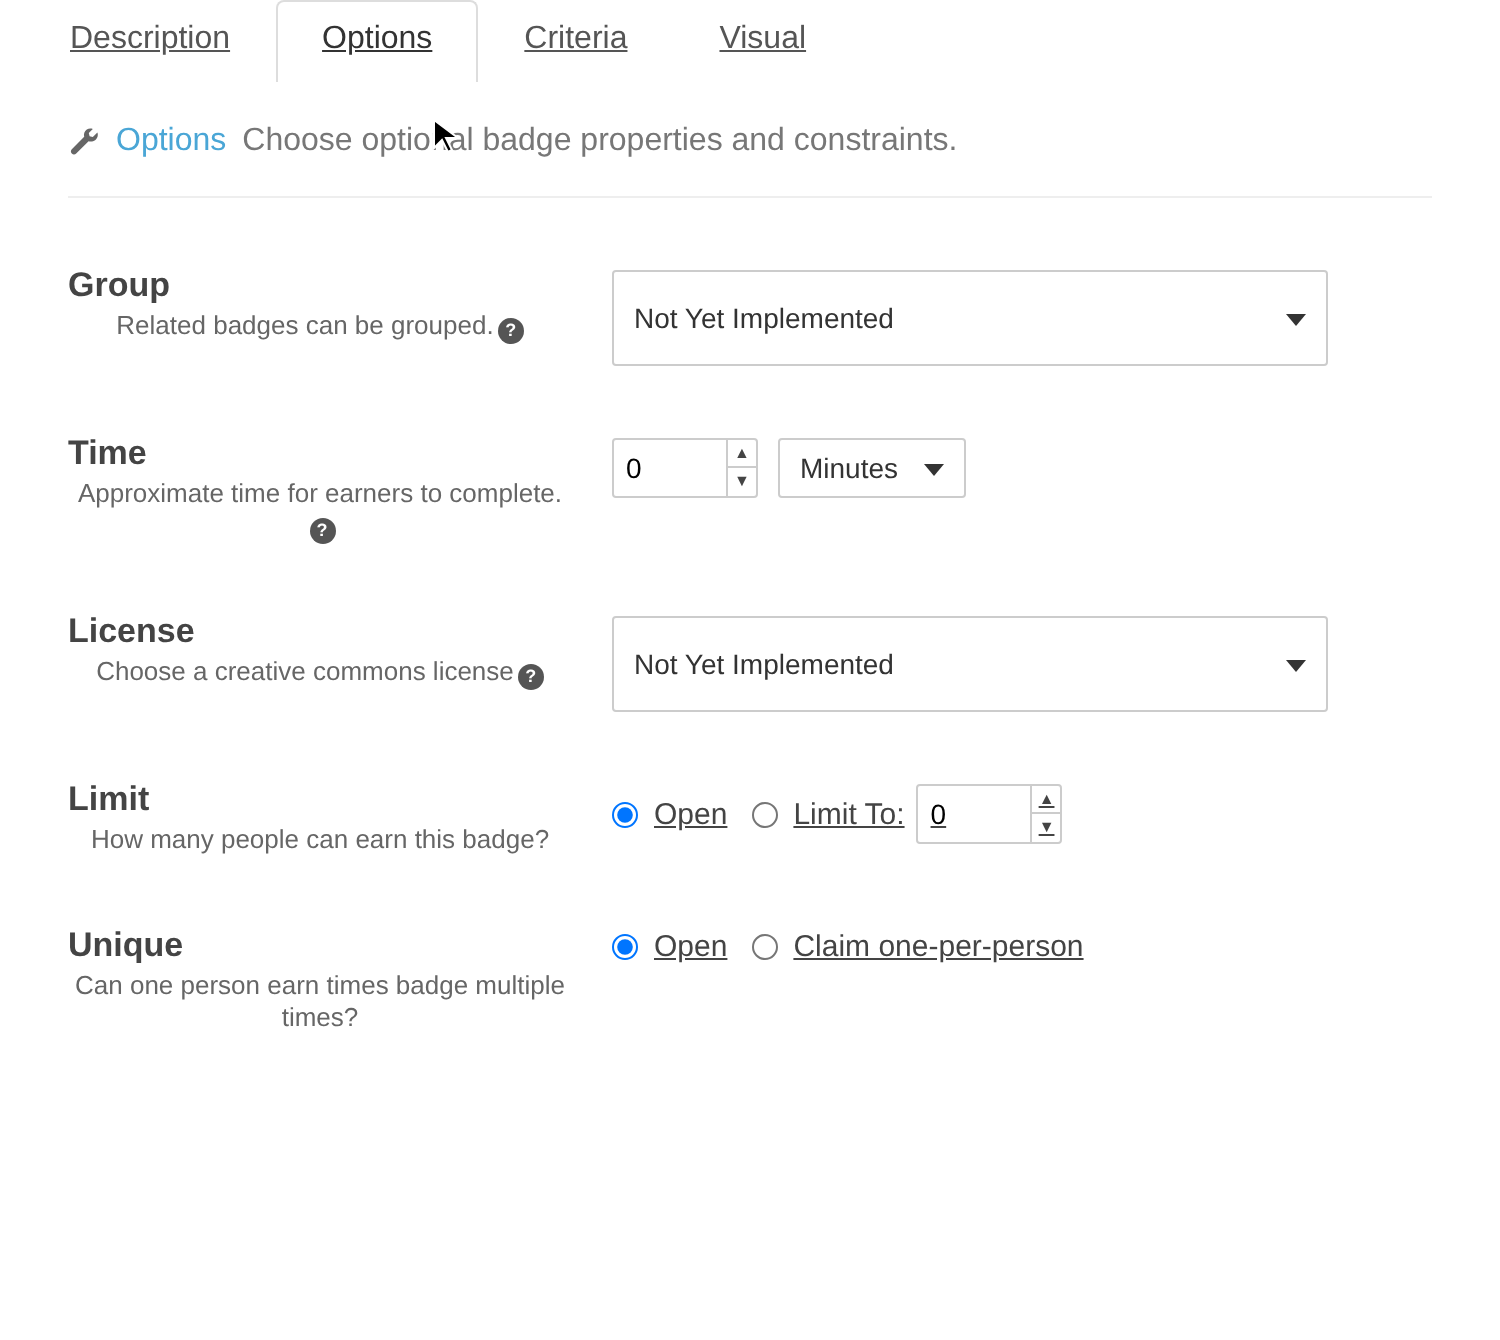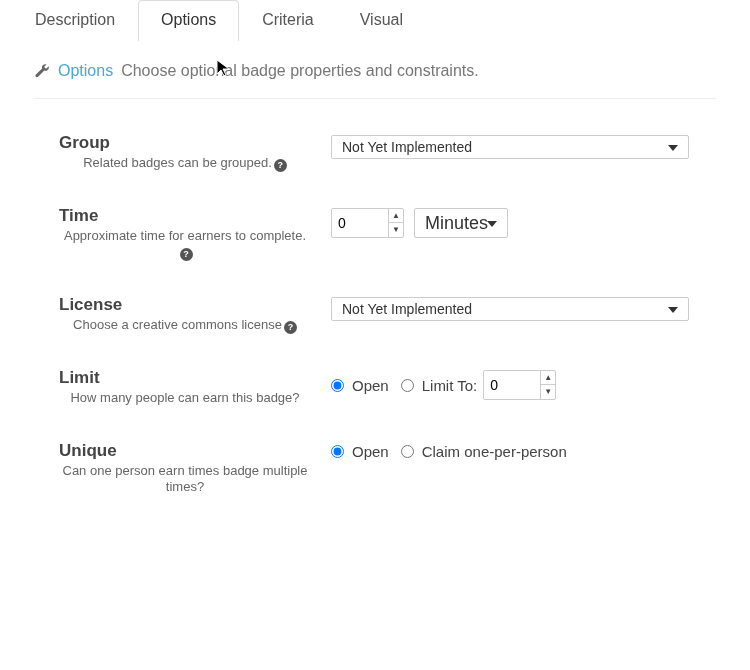--- a/index.html
+++ b/index.html
@@ -18,20 +18,21 @@
   }
   .tab {
     padding: 10px 22px 12px 22px;
     color: #555;
     font-size: 16px;
     cursor: pointer;
     border: 1px solid transparent;
     border-bottom: none;
     margin-bottom: -1px;
     background: transparent;
+    text-decoration: underline;
   }
   .tab.active {
     border-color: #ddd;
     border-radius: 4px 4px 0 0;
     background: #fff;
     color: #333;
   }
   .panel {
     padding: 22px 34px 10px 34px;
   }
@@ -44,45 +45,44 @@
     margin-bottom: 18px;
     font-size: 16px;
   }
   .panel-head .title-link { color: #4aa6d6; cursor: pointer; }
   .panel-head .subtitle { color: #777; }
   .wrench { flex: 0 0 auto; }
   .row {
     display: flex;
     align-items: flex-start;
     padding: 16px 0 18px 0;
-    margin-left: 25px;
   }
   .col-label { width: 272px; padding-right: 20px; }
   .col-ctrl  { flex: 1; padding-top: 2px; }
   .field-name { font-size: 17px; font-weight: 600; color: #444; }
   .field-desc { font-size: 13px; color: #666; margin-top: 2px; line-height: 1.25; text-align: center; }
   .help-q {
     display: inline-flex; align-items: center; justify-content: center;
     width: 13px; height: 13px; border-radius: 50%;
     background: #555; color: #fff; font-size: 9px; font-weight: bold;
     line-height: 1; vertical-align: -1px; margin-left: 2px;
   }
   .select-wide {
-    width: 358px; height: 24px;
+    width: 358px; height: 48px;
     border: 1px solid #ccc; border-radius: 2px;
     background: #fff; padding: 0 30px 0 10px;
     font-size: 14px; color: #333;
     position: relative; display: inline-flex; align-items: center;
     cursor: pointer;
   }
   .select-med {
     width: 94px; height: 30px;
     border: 1px solid #ccc; border-radius: 2px;
     background: #fff; padding: 0 26px 0 10px;
-    font-size: 18px; color: #333;
+    font-size: 14px; color: #333;
     position: relative; display: inline-flex; align-items: center;
     cursor: pointer;
   }
   .caret::after {
     content: "";
     position: absolute; right: 10px; top: 50%; margin-top: -2px;
     border-left: 5px solid transparent;
     border-right: 5px solid transparent;
     border-top: 6px solid #333;
   }
@@ -99,21 +99,21 @@
     display: flex; flex-direction: column;
     border-left: 1px solid #ccc;
   }
   .spinner .sp {
     width: 14px; height: 14px; font-size: 8px; line-height: 1;
     display: flex; align-items: center; justify-content: center;
     cursor: pointer; user-select: none;
   }
   .spinner .sp:first-child { border-bottom: 1px solid #ccc; }
   .inline-ctrls { display: flex; align-items: center; gap: 10px; }
-  .radio-line { display: flex; align-items: center; gap: 6px; font-size: 15px; color: #444; }
+  .radio-line { display: flex; align-items: center; gap: 6px; font-size: 15px; color: #444; text-decoration: underline; }
   .radio-line input[type=radio] { margin: 0 2px 0 0; }
   .text-input {
     width: 358px; height: 30px;
     border: 1px solid #ccc; border-radius: 2px;
     padding: 0 8px; font-size: 14px; outline: none;
   }
   .cursor {
     position: absolute; left: 215px; top: 58px; width: 20px; height: 20px; pointer-events: none;
   }
   .page { position: relative; }

